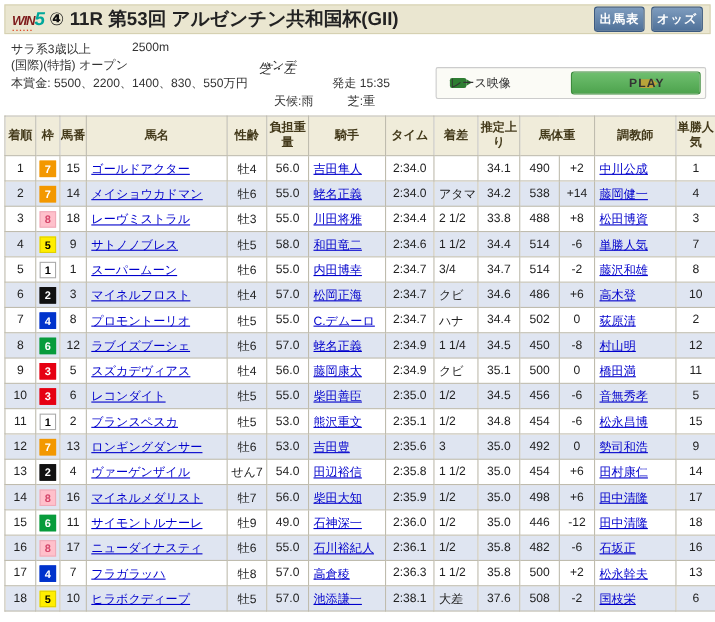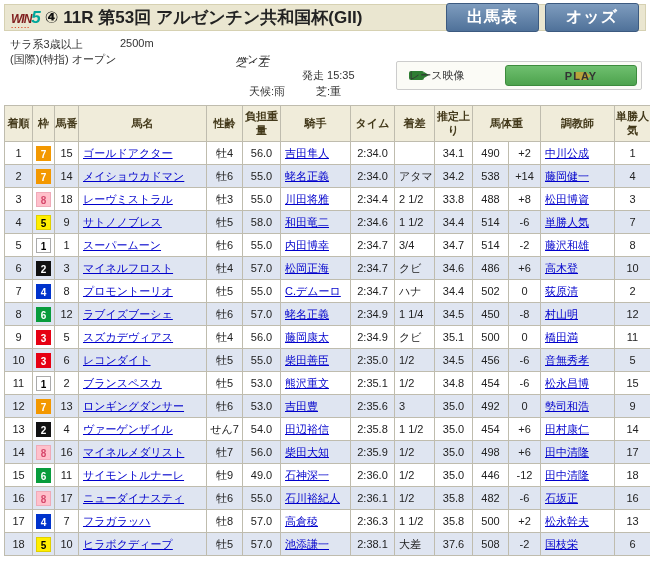--- a/index.html
+++ b/index.html
@@ -24,21 +24,21 @@
     font-style:italic; font-weight:bold; font-size:17px; color:#00a79b; letter-spacing:-1px;
   }
   .win5logo .dots {
     position:absolute; left:0; bottom:-4px; color:#d42; font-size:8px; letter-spacing:1px; font-weight:bold;
   }
   .circle-num { font-size:16px; font-weight:bold; color:#111; margin-right:5px; }
   .race-title { font-size:17px; font-weight:bold; color:#222; }
   .topbar-buttons { margin-left:auto; display:flex; gap:6px; }
   .blue-btn {
     background:linear-gradient(#7e9cbe,#4f7199); border:1px solid #3c5a80;
-    color:#fff; font-weight:bold; font-size:16px; padding:3px 20px; border-radius:3px;
+    color:#fff; font-weight:bold; font-size:11px; padding:3px 4px; border-radius:3px;
     cursor:pointer; letter-spacing:1px;
   }
 
   
   .raceinfo { position:relative; height:68px; margin:0 4px; }
   .raceinfo span { position:absolute; white-space:nowrap; font-size:11px; color:#333; }
   .ri-class   { left:6px;  top:6px; }
   .ri-dist    { left:116px; top:6px; }
   .ri-course  { left:232px; top:24px;font-style:italic; }
   .ri-cond    { left:6px;  top:21px; }
@@ -53,21 +53,21 @@
     position:absolute; right:4px; top:30px; width:246px; height:29px;
     border:1px solid #ccc; background:#fbfbf6; border-radius:2px;
     display:flex; align-items:center; padding:0 4px 0 12px;
   }
   .cam-icon { display:inline-block; position:relative; width:15px; height:9px;
     background:#2e7d32; border-radius:2px; margin-right:7px; }
   .cam-icon:after { content:""; position:absolute; right:-5px; top:1px;
     border-left:5px solid #2e7d32; border-top:3.5px solid transparent; border-bottom:3.5px solid transparent; }
   .video-label { font-size:12px; color:#333; }
   .play-btn {
-    margin-left:auto; width:132px; height:21px; background:linear-gradient(#6fbf6f,#4da34d);
+    margin-left:auto; width:118px; height:21px; background:linear-gradient(#6fbf6f,#4da34d);
     border:1px solid #3d8b3d; border-radius:3px; color:#fff; font-weight:bold; font-size:12px;
     display:flex; align-items:center; justify-content:center; gap:4px; cursor:pointer; letter-spacing:1px;padding-left:20px;
   }
   .play-cam { display:inline-block; position:relative; width:12px; height:8px;
     background:#b9a43a; border-radius:1px; }
   .play-cam:after { content:""; position:absolute; right:-4px; top:1px;
     border-left:4px solid #b9a43a; border-top:3px solid transparent; border-bottom:3px solid transparent; }
 
   
   table.results {
@@ -106,20 +106,21 @@
     <button class="blue-btn">オッズ</button>
   </span>
 </div>
 
 <div class="raceinfo">
   <span class="ri-class">サラ系3歳以上</span>
   <span class="ri-dist">2500m</span>
   <span class="ri-course">芝・左</span>
   <span class="ri-cond">(国際)(特指) オープン</span>
   <span class="ri-handi">ハンデ</span>
+  <span class="ri-prize">本賞金: 5500、2200、1400、830、550万円</span>
   <span class="ri-start">発走 15:35</span>
   <span class="ri-weather">天候:雨</span>
   <span class="ri-turf">芝:重</span>
 
   <div class="videobox">
     <span class="cam-icon"></span>
     <span class="video-label">レース映像</span>
     <button class="play-btn">
       <span class="play-cam"></span>
       <span>PLAY</span>

